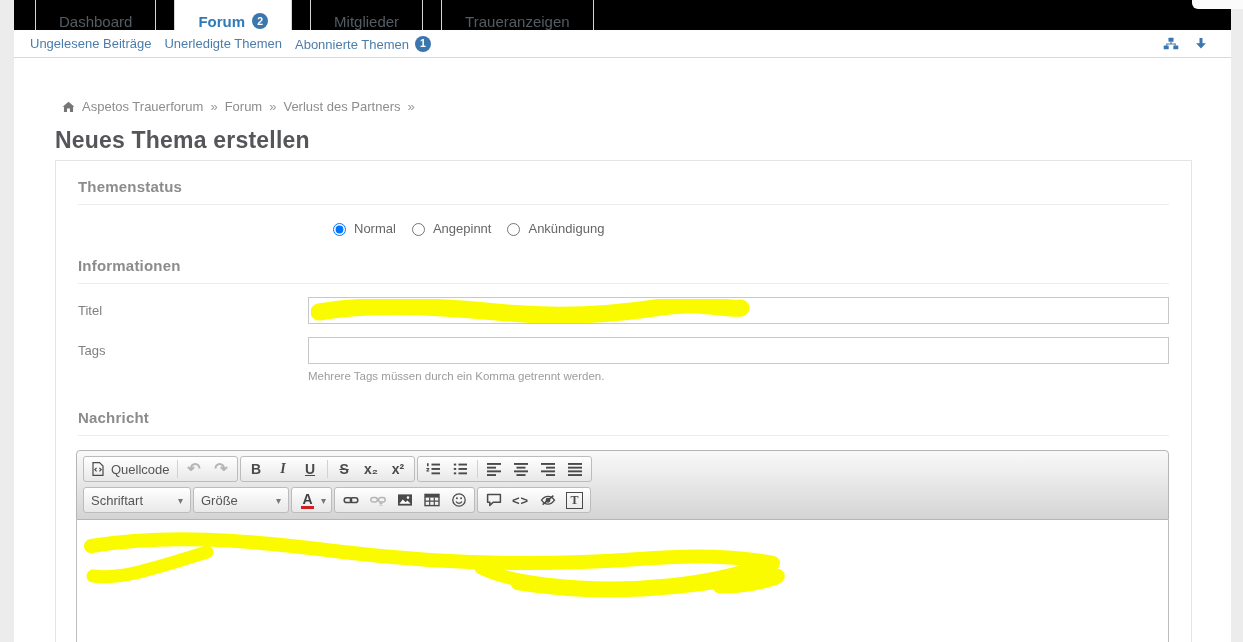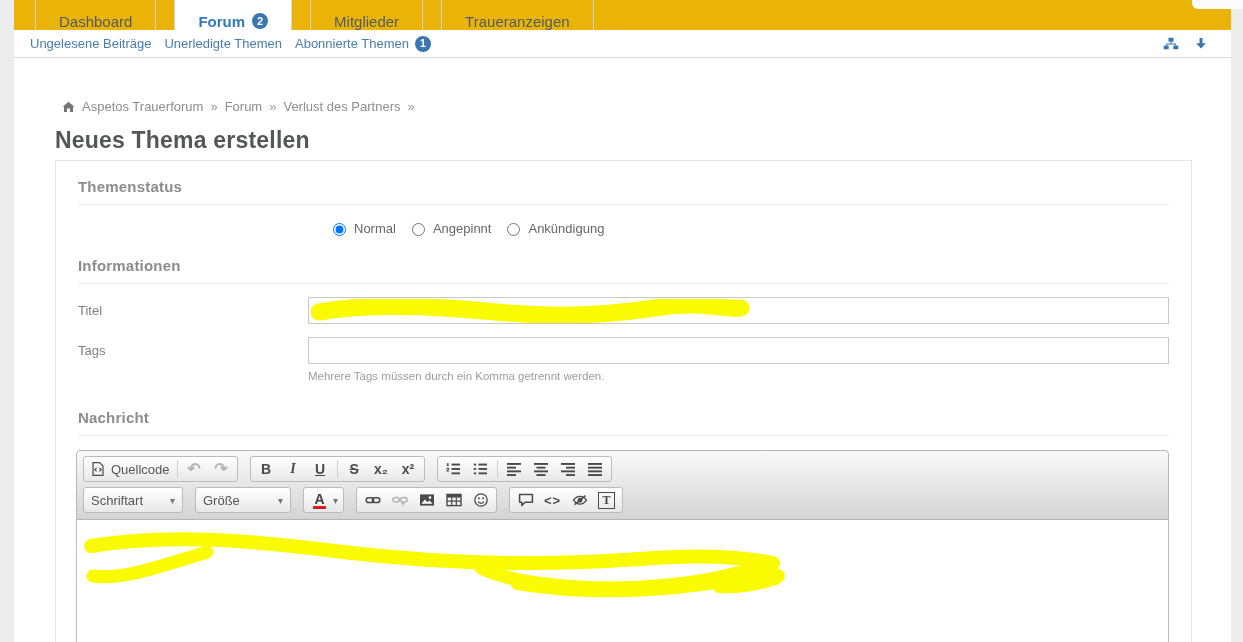--- a/index.html
+++ b/index.html
@@ -1,27 +1,27 @@
 <!DOCTYPE html>
 <html><head>
 <meta charset="utf-8">
 <style>
   html,body{margin:0;padding:0;}
   body{background:#ececec;font-family:"Liberation Sans",sans-serif;}
   .canvas{position:relative;width:1243px;height:642px;overflow:hidden;background:#ececec;}
   .container{position:absolute;left:14px;right:12px;top:30px;bottom:0;background:#fff;}
   
-  .tabbar{position:absolute;left:14px;right:12px;top:0;height:42px;background:#eab308;display:flex;align-items:stretch;padding-left:21px;box-sizing:border-box;}
+  .tabbar{position:absolute;left:14px;right:12px;top:0;height:42px;background:#000000;display:flex;align-items:stretch;padding-left:21px;box-sizing:border-box;}
   .tab{display:flex;align-items:center;gap:7px;padding:0 23px;font-size:15px;color:#545c63;border-left:1px solid #d4d4d4;border-right:1px solid #d4d4d4;margin-right:18px;cursor:pointer;white-space:nowrap;}
   .tab.active{background:#fff;color:#2f7ab9;font-weight:bold;}
   .badge{display:inline-flex;align-items:center;justify-content:center;min-width:16px;height:16px;border-radius:50%;background:#3c76ae;color:#fff;font-size:10.5px;font-weight:bold;line-height:1;}
   .corner-box{position:absolute;right:0;top:0;width:51px;height:9px;background:#fbfbfb;border-radius:0 0 0 6px;}
   
   .subnav{position:absolute;left:14px;right:12px;top:30px;height:28px;background:#fff;border-bottom:1px solid #d9d9d9;display:flex;align-items:center;padding:0 20px 0 16px;box-sizing:border-box;}
-  .subnav a{color:#4a7dab;font-size:13px;text-decoration:none;margin-right:13px;display:inline-flex;align-items:flex-start;gap:6px;cursor:pointer;}
+  .subnav a{color:#4a7dab;font-size:13px;text-decoration:none;margin-right:13px;display:inline-flex;align-items:flex-end;gap:6px;cursor:pointer;}
   .subnav .spacer{flex:1;}
   .subnav .icn{width:18px;height:16px;margin-left:12px;cursor:pointer;}
   
   .breadcrumb{position:absolute;left:62px;top:99px;display:flex;align-items:center;gap:7px;font-size:13px;color:#8d8d8d;}
   .breadcrumb .crumb{cursor:pointer;}
   .breadcrumb .sep{color:#9a9a9a;}
   .page-title{position:absolute;left:55px;top:112px;font-size:23px;font-weight:bold;color:#55565a;letter-spacing:.2px;}
   
   .panel{position:absolute;left:55px;right:51px;top:160px;bottom:-10px;background:#fff;border:1px solid #e4e4e4;box-sizing:border-box;padding:17px 22px;}
   .sect{font-size:15px;font-weight:bold;color:#8c8c8c;margin:0;letter-spacing:.2px;}
@@ -33,21 +33,21 @@
   .frow .flabel{width:230px;text-align:left;padding-right:20px;box-sizing:border-box;font-size:13px;color:#7f7f7f;line-height:27px;}
   .frow .fctrl{flex:1;position:relative;}
   .tinput{width:100%;height:27px;box-sizing:border-box;border:1px solid #c8c8c8;background:#fff;font-size:13px;padding:0 6px;outline:none;}
   .hint{font-size:11.5px;color:#9c9c9c;margin-top:6px;}
   .scribble{position:absolute;pointer-events:none;}
   .scribble path{fill:none;stroke:#fbfb00;stroke-linecap:round;stroke-linejoin:round;}
   .sect-msg{margin-top:27px;}
   
   .editor{margin:14px 0 0 -2px;width:1093px;box-sizing:border-box;}
   .toolbar{border:1px solid #b5b5b5;border-radius:4px 4px 0 0;background:linear-gradient(#f9f9f9,#d4d4d4);padding:5px 6px 6px 6px;box-sizing:border-box;}
-  .trow{display:flex;gap:12px;margin-top:0;}
+  .trow{display:flex;gap:2px;margin-top:0;}
   .trow + .trow{margin-top:5px;}
   .tgroup{display:inline-flex;align-items:center;border:1px solid #bcbcbc;border-radius:3px;background:linear-gradient(#ffffff,#e8e8e8);padding:1px 2px;height:26px;box-sizing:border-box;}
   .tbtn{display:inline-flex;align-items:center;justify-content:center;min-width:27px;height:22px;border:0;background:transparent;padding:0 4px;cursor:pointer;color:#4a4a4a;font-size:13px;font-family:"Liberation Sans",sans-serif;}
   .tbtn.disabled{color:#b5b5b5;cursor:default;}
   .tsep{width:1px;height:18px;background:#d2d2d2;margin:0 3px;}
   .gB{font-weight:bold;font-size:14px;}
   .gI{font-style:italic;font-family:"Liberation Serif",serif;font-weight:bold;font-size:14px;}
   .gU{text-decoration:underline;font-weight:bold;font-size:14px;}
   .gS{text-decoration:line-through;font-weight:bold;font-size:14px;}
   .gArrow{font-size:16px;font-weight:bold;line-height:1;}
@@ -291,21 +291,21 @@
                       <rect x="1" y="5.7" width="14" height="1.9"></rect>
                       <rect x="1" y="9.4" width="14" height="1.9"></rect>
                       <rect x="1" y="13.1" width="14" height="1.9"></rect>
                     </g>
                   </svg>
               </span>
             </button>
           </div>
         </div>
         <div class="trow">
-          <div class="tgroup dd" style="width:100px;">
+          <div class="tgroup dd" style="width:108px;">
             <span class="dlabel">Schriftart</span>
             <span class="caret">▾</span>
           </div>
           <div class="tgroup dd" style="width:96px;">
             <span class="dlabel">Größe</span>
             <span class="caret">▾</span>
           </div>
           <div class="tgroup">
             <button class="tbtn">
                 <span class="colorA">A</span>

